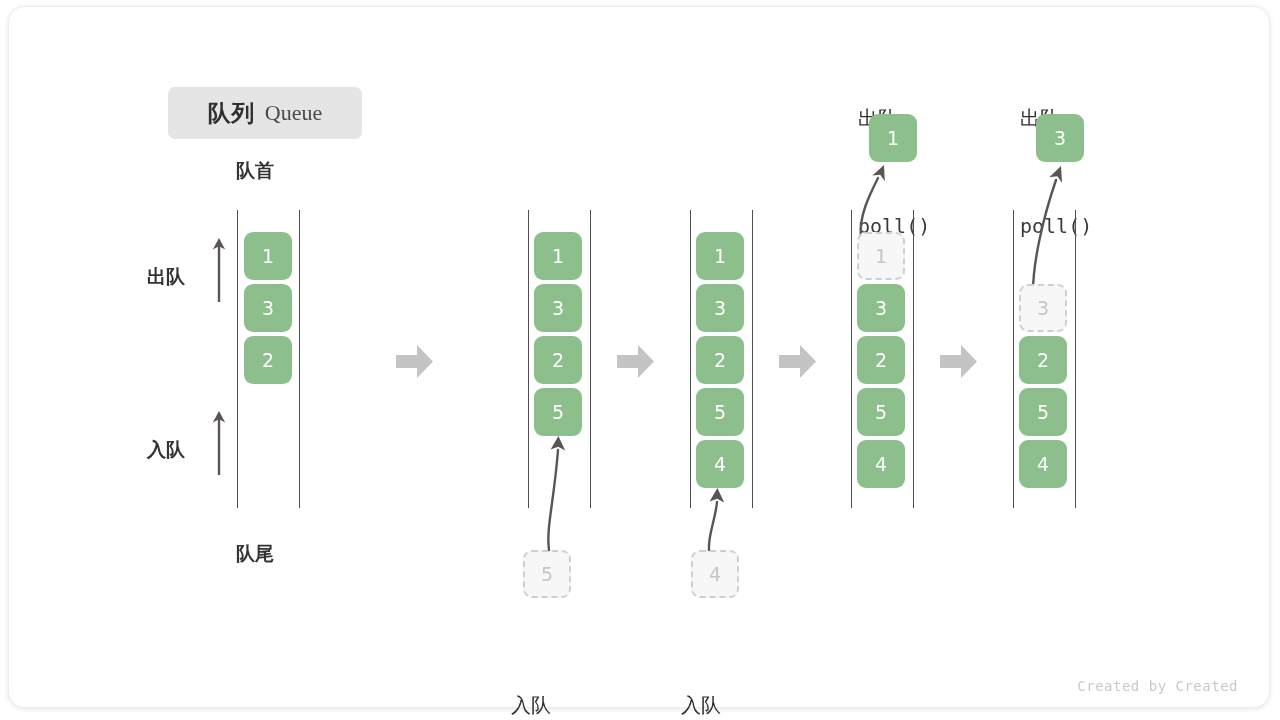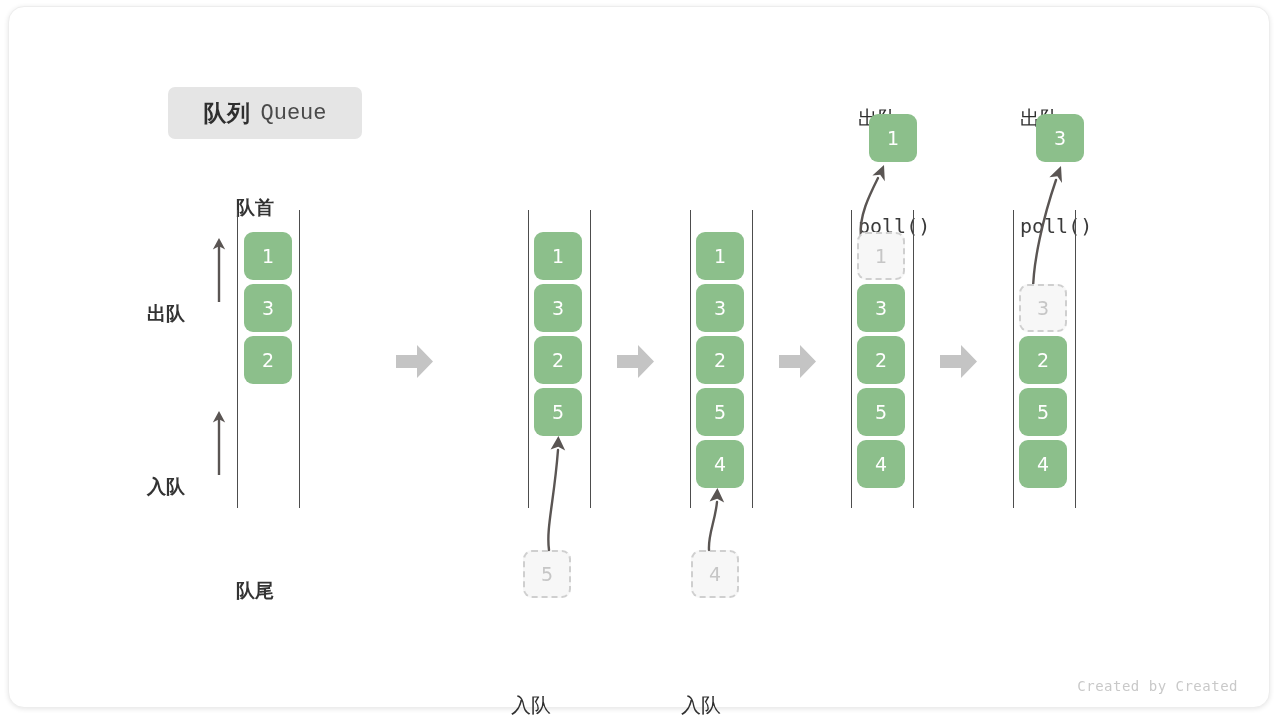--- a/index.html
+++ b/index.html
@@ -50,28 +50,28 @@
     margin-top: 40px;
   }
   .title-cn {
     font-family: "DejaVu Sans", "Liberation Sans", sans-serif;
     font-size: 23px;
     font-weight: 700;
     color: #2f2f2f;
     letter-spacing: 0.5px;
   }
   .title-en {
-    font-family: Liberation Mono, monospace;
+    font-family: Liberation Serif, serif;
     font-size: 22px;
     font-weight: 400;
     color: #4a4a4a;
   }
 
   
-  .abs-text { position: absolute; white-space: pre; margin-top: 37px; }
+  .abs-text { position: absolute; white-space: pre; }
 
   .head-label, .tail-label {
     font-family: "DejaVu Sans", "Liberation Sans", sans-serif;
     font-size: 19px;
     font-weight: 700;
     color: #333333;
   }
 
   .dir-label {
     font-family: "DejaVu Sans", "Liberation Sans", sans-serif;

